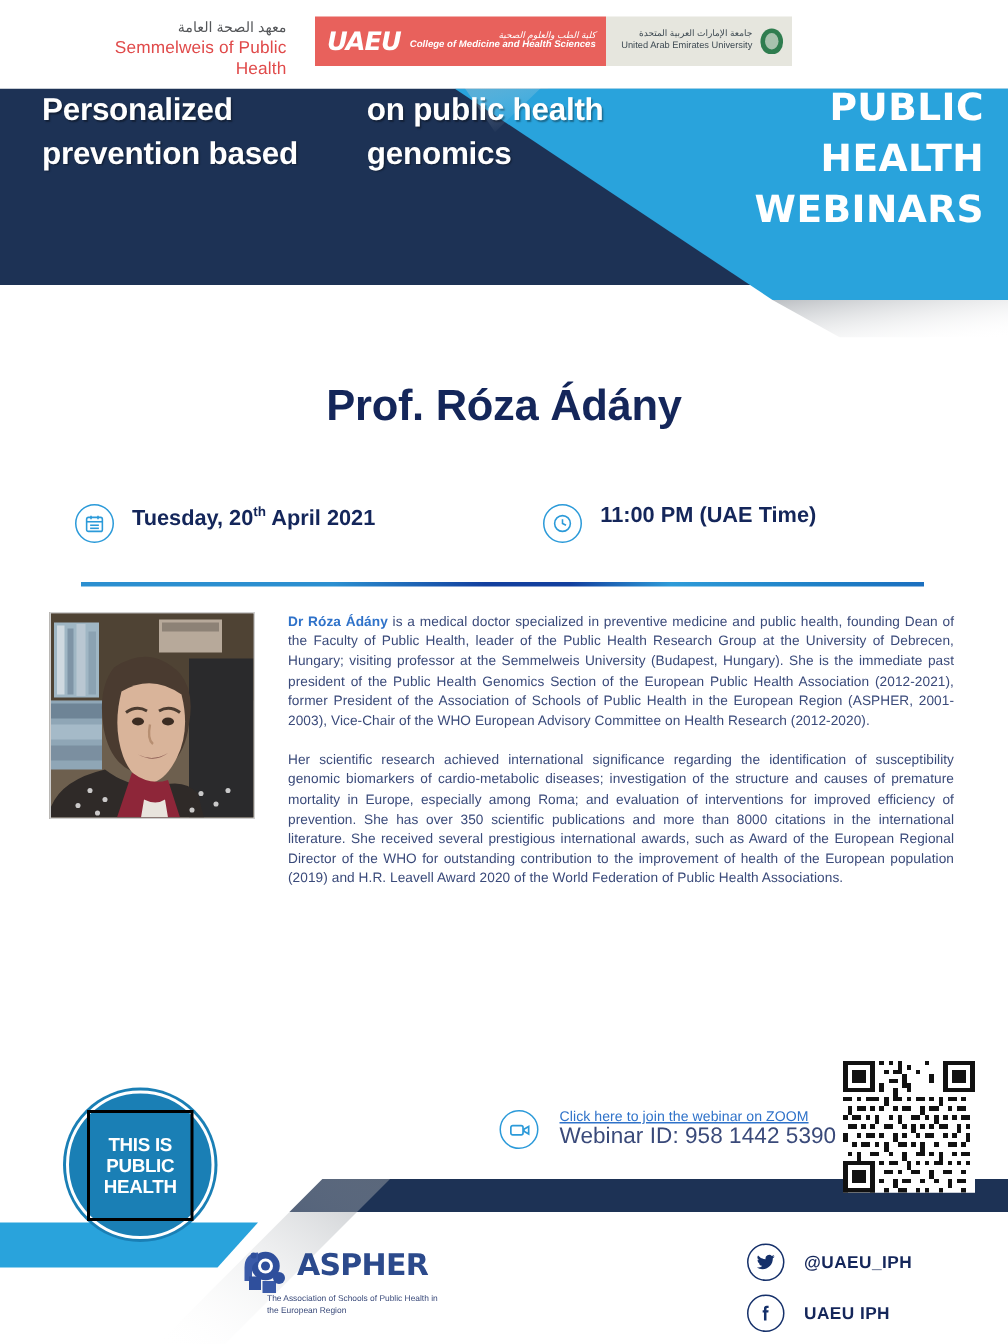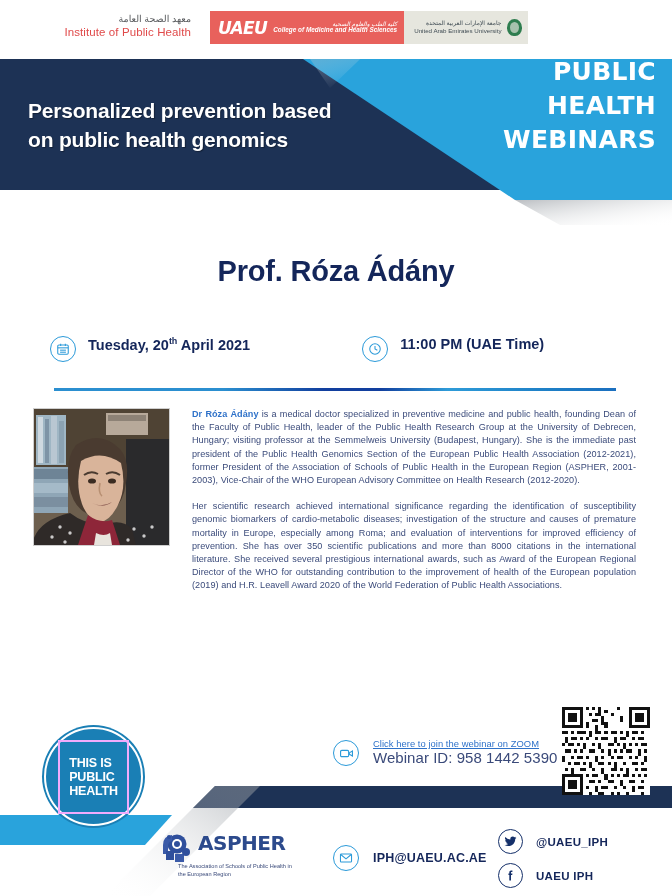--- a/index.html
+++ b/index.html
@@ -121,21 +121,21 @@
     left: 0; top: 59px;
     width: 672px; height: 131px;
     background: #1d3255;
     z-index: 2;
   }
   .title-wrap {
     position: absolute;
     left: 0; top: 59px;
     width: 430px; height: 131px;
     display: flex;
-    flex-direction: column;
+    flex-direction: row;
     justify-content: center;
     padding-left: 28px;
     box-sizing: border-box;
     z-index: 5;
   }
   .title-wrap .line {
     color: #ffffff;
     font-size: 21px;
     font-weight: 700;
     line-height: 29px;
@@ -259,22 +259,23 @@
     border-radius: 50%;
     background: #1a7fb5;
     border: 2.5px solid #ffffff;
     box-shadow: 0 0 0 2px #1a7fb5;
     display: flex;
     align-items: center;
     justify-content: center;
     z-index: 4;
   }
   .tiph .inner {
-    border: 2px solid #f0abfc;
+    border: 2px solid #000000;
     padding: 14px 9px;
+    text-align: center;
   }
   .tiph .inner div {
     color: #ffffff;
     font-size: 12.5px;
     font-weight: 700;
     line-height: 14px;
     letter-spacing: -0.2px;
   }
 
   
@@ -389,21 +390,21 @@
 </style>
 </head>
 <body>
 
 <div id="poster">
 
   <div class="header-logos">
 
     <div class="iph-logo">
       <div class="ar">معهد الصحة العامة</div>
-      <div class="en">Institute of Public Health</div>
+      <div class="en">Semmelweis of Public Health</div>
     </div>
 
     <div class="uaeu-block">
       <div class="uaeu-red">
         <span class="mark">UAEU</span>
         <span class="txt">
           <span class="ar">كلية الطب والعلوم الصحية</span>
           <span class="en">College of Medicine and Health Sciences</span>
         </span>
       </div>
@@ -705,29 +706,20 @@
       <path d="M3 12 q0 -9 9 -10 l0 6 q-4 1 -4 5 l0 8 -5 0z" fill="#3a5aa8"></path>
       <rect x="6" y="18" width="8" height="9" fill="#2f4f9c"></rect>
       <rect x="15" y="21" width="9" height="8" fill="#3a5aa8"></rect>
       <circle cx="9" cy="4" r="2" fill="#2f4f9c"></circle>
       <circle cx="26" cy="19" r="4" fill="#2f4f9c"></circle>
     </svg>
     <span class="aspher-word">ASPHER</span>
   </div>
   <div class="aspher-sub">The Association of Schools of Public Health in the European Region</div>
 
-  <div class="contact-email">
-    <span class="ring">
-      <svg width="14" height="14" viewBox="0 0 24 24" fill="none" stroke="#2b9ad9" stroke-width="1.8">
-        <rect x="2.5" y="5" width="19" height="14" rx="1.5"></rect>
-        <polyline points="3,6 12,13.5 21,6"></polyline>
-      </svg>
-    </span>
-    <span class="label">IPH@UAEU.AC.AE</span>
-  </div>
 
   <div class="socials">
     <div class="social-row">
       <span class="social-ring">
         <svg width="13" height="13" viewBox="0 0 24 24" fill="#15306a">
           <path d="M23 4.9a8.9 8.9 0 0 1-2.6.7 4.5 4.5 0 0 0 2-2.5 9 9 0 0 1-2.9 1.1 4.5 4.5 0 0 0-7.7 4.1A12.8 12.8 0 0 1 2.5 3.6a4.5 4.5 0 0 0 1.4 6 4.4 4.4 0 0 1-2-.6v.1a4.5 4.5 0 0 0 3.6 4.4 4.6 4.6 0 0 1-2 .1 4.5 4.5 0 0 0 4.2 3.1A9 9 0 0 1 1 18.5a12.7 12.7 0 0 0 6.9 2c8.3 0 12.8-6.9 12.8-12.8v-.6A9.1 9.1 0 0 0 23 4.9z"></path>
         </svg>
       </span>
       <span class="label">@UAEU_IPH</span>
     </div>

